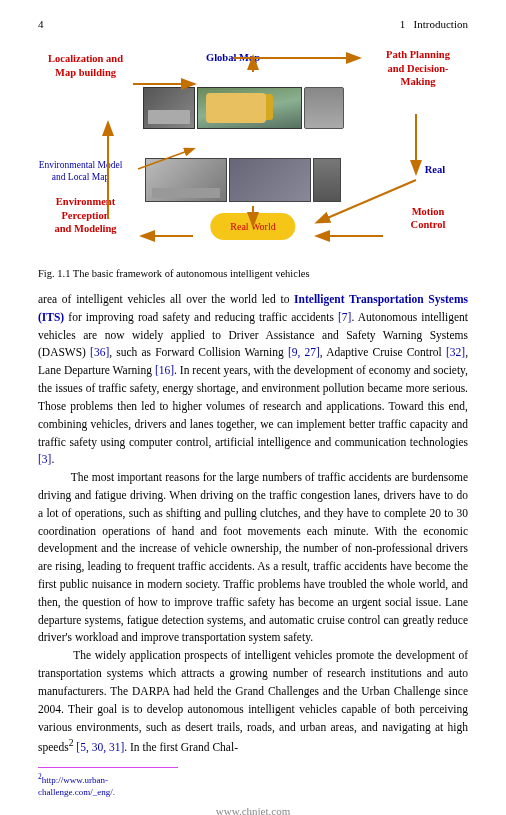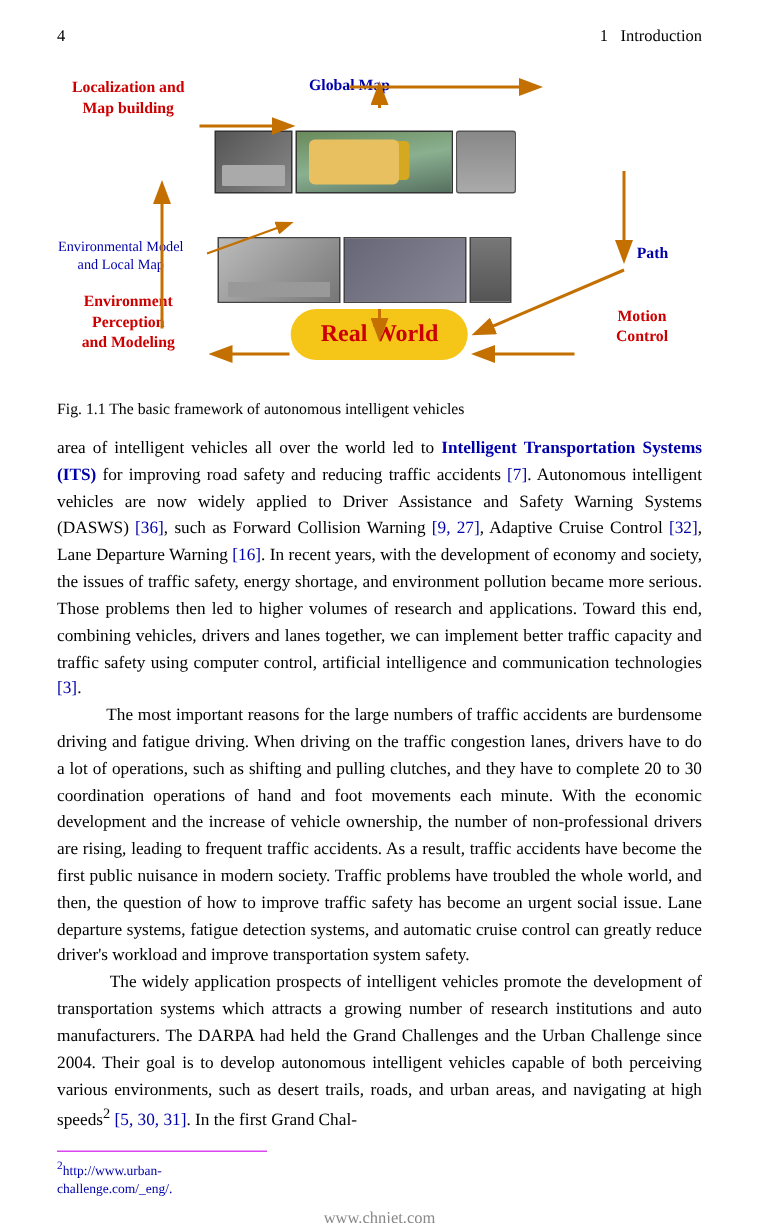--- a/index.html
+++ b/index.html
@@ -104,22 +104,22 @@
       width: 95px;
     }
     .label-real-world {
       position: absolute;
       bottom: 24px;
       left: 50%;
       transform: translateX(-50%);
       background: #f5c518;
       border-radius: 18px;
       color: #c00;
-      font-size: 16px;
-      font-weight: bold;
+      font-size: 10px;
+      font-weight: normal;
       padding: 8px 20px;
       text-align: center;
       white-space: nowrap;
     }
     .label-motion-control {
       position: absolute;
       bottom: 32px;
       right: 0px;
       color: #c00;
       font-size: 10.5px;
@@ -230,22 +230,23 @@
     <span class="chapter-title">
       <span>1</span>&nbsp;&nbsp;&nbsp;<span>Introduction</span>
     </span>
   </div>
 
   <div class="figure-area">
     <div class="figure-diagram">
 
       <div class="label-localization">Localization and<br>Map building</div>
       <div class="label-global-map">Global Map</div>
+      <div class="label-path-planning">Path Planning<br>and Decision-<br>Making</div>
       <div class="label-env-model">Environmental Model<br>and Local Map</div>
-      <div class="label-path">Path</div>
+      <div class="label-path">Real</div>
       <div class="label-env-perception">Environment<br>Perception<br>and Modeling</div>
       <div class="label-real-world">Real World</div>
       <div class="label-motion-control">Motion<br>Control</div>
 
       <div class="center-images">
 
         <div style="display:flex; gap:2px; align-items:center;">
           <div class="img-top-left" style="width:52px;height:42px;background:linear-gradient(135deg,#555,#888);border:1px solid #333;position:relative;">
             <div style="position:absolute;bottom:4px;left:4px;right:4px;height:14px;background:#aaa;border-radius:1px;"></div>
           </div>

